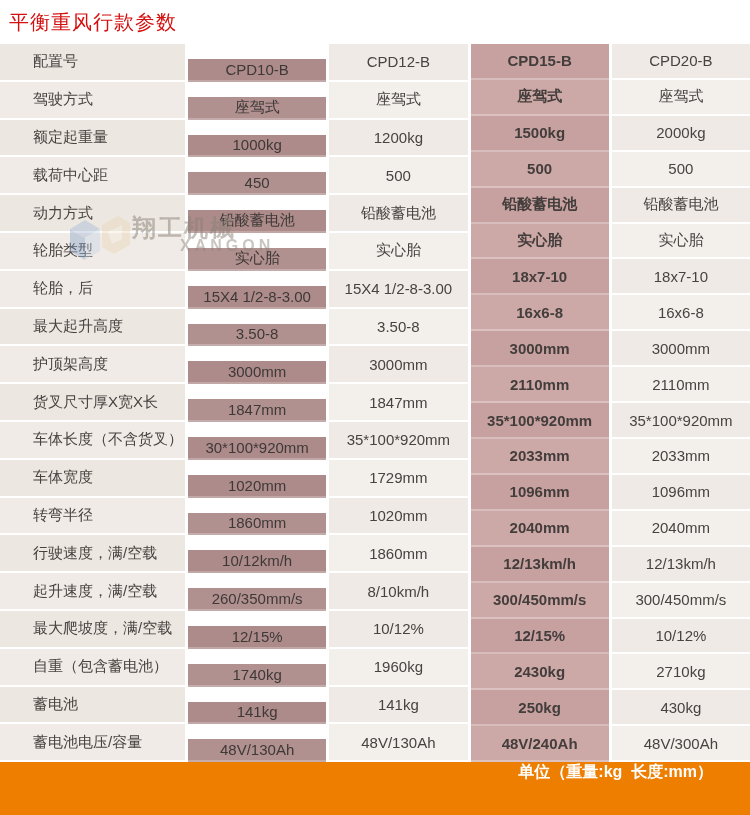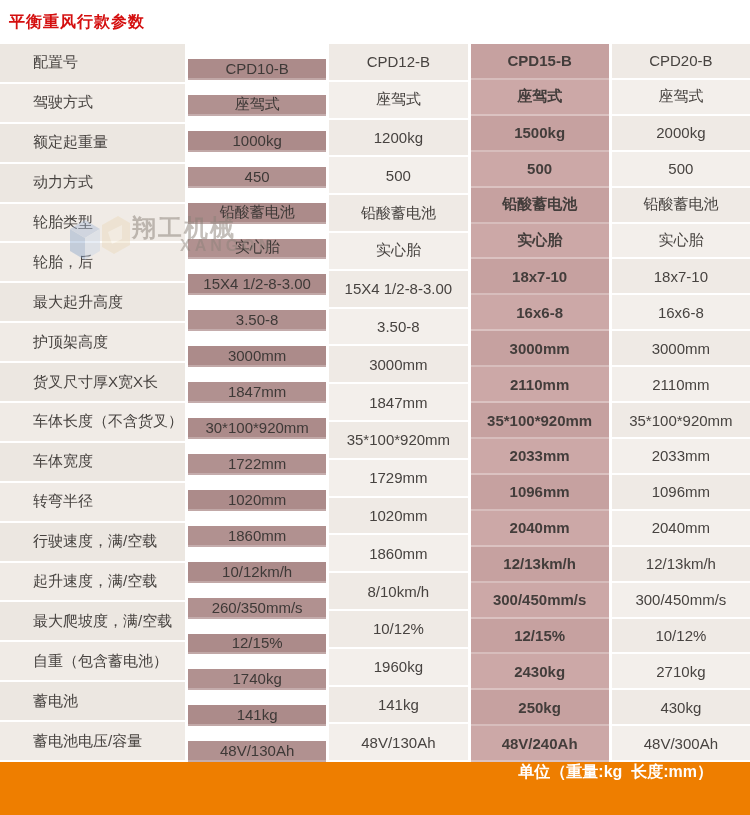--- a/index.html
+++ b/index.html
@@ -11,22 +11,22 @@
     font-family:"Liberation Sans","DejaVu Sans",sans-serif;
     color:var(--text,#474340);
   }
   
   .title-bar{
     height:44px;
     display:flex;align-items:center;
     padding-left:9px;box-sizing:border-box;
   }
   .page-title{
-    font-size:16px;
-    font-weight:bold;
+    font-size:20px;
+    font-weight:normal;
     color:var(--title_red,#d40f0f);
     letter-spacing:1px;
   }
   
   .spec-table{
     display:flex;
     column-gap:3px;
     height:718px;
     background:#ffffff;
   }
@@ -105,20 +105,21 @@
 
   <div class="title-bar">
     <span class="page-title">平衡重风行款参数</span>
   </div>
 
   <div class="spec-table">
       <div class="col label-col">
         <div class="cell label-cell">配置号</div>
         <div class="cell label-cell alt">驾驶方式</div>
         <div class="cell label-cell">额定起重量</div>
+        <div class="cell label-cell alt">载荷中心距</div>
         <div class="cell label-cell">动力方式</div>
         <div class="cell label-cell alt">轮胎类型</div>
         <div class="cell label-cell alt">轮胎，后</div>
         <div class="cell label-cell">最大起升高度</div>
         <div class="cell label-cell alt">护顶架高度</div>
         <div class="cell label-cell">货叉尺寸厚X宽X长</div>
         <div class="cell label-cell alt">车体长度（不含货叉）</div>
         <div class="cell label-cell">车体宽度</div>
         <div class="cell label-cell alt">转弯半径</div>
         <div class="cell label-cell">行驶速度，满/空载</div>
@@ -133,21 +134,20 @@
         <div class="cell value-cell alt">座驾式</div>
         <div class="cell value-cell">1000kg</div>
         <div class="cell value-cell alt">450</div>
         <div class="cell value-cell">铅酸蓄电池</div>
         <div class="cell value-cell alt">实心胎</div>
         <div class="cell value-cell">15X4 1/2-8-3.00</div>
         <div class="cell value-cell alt">3.50-8</div>
         <div class="cell value-cell">3000mm</div>
         <div class="cell value-cell alt">1847mm</div>
         <div class="cell value-cell">30*100*920mm</div>
-        <div class="cell value-cell alt">1722mm</div>
         <div class="cell value-cell">1020mm</div>
         <div class="cell value-cell alt">1860mm</div>
         <div class="cell value-cell">10/12km/h</div>
         <div class="cell value-cell alt">260/350mm/s</div>
         <div class="cell value-cell">12/15%</div>
         <div class="cell value-cell alt">1740kg</div>
         <div class="cell value-cell">141kg</div>
         <div class="cell value-cell alt">48V/130Ah</div>
       </div>
       <div class="col value-col beige">

